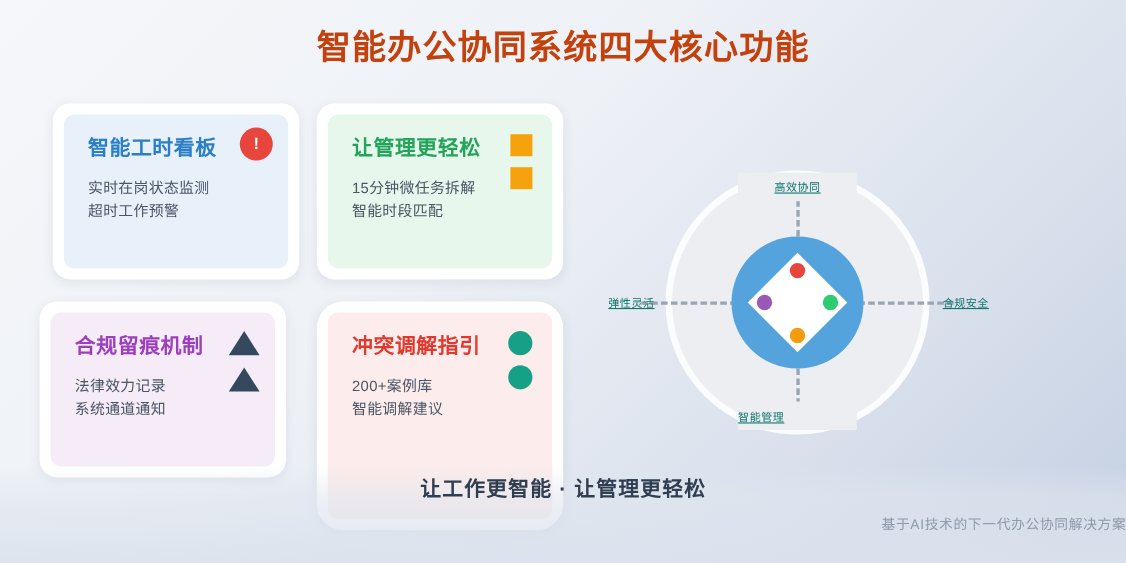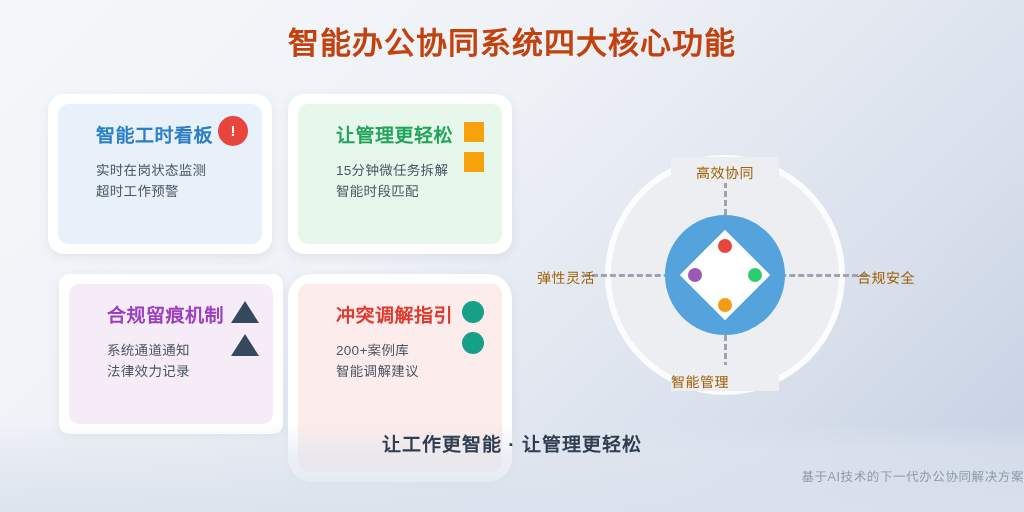--- a/index.html
+++ b/index.html
@@ -43,40 +43,40 @@
     box-shadow: 0 3px 10px rgba(80, 100, 130, 0.10);
     padding: 10px;
     box-sizing: border-box;
   }
   .card-inner {
     position: relative;
     width: 100%;
     height: 100%;
     border-radius: 10px;
     box-sizing: border-box;
-    padding: 20px 38px;
+    padding: 20px 22px;
   }
   .card-title {
     font-size: 19px;
     font-weight: bold;
     line-height: 24px;
     margin: 0 0 12px 0;
     letter-spacing: 0.5px;
   }
   .card-line {
     font-size: 13.5px;
     color: #4a5565;
     line-height: 21px;
     letter-spacing: 0.3px;
   }
 
   
   #card-1 { left: 48px;  top: 94px;  width: 224px; height: 160px; }
   #card-2 { left: 288px; top: 94px;  width: 224px; height: 160px; }
-  #card-3 { left: 59px;  top: 274px; width: 224px; height: 160px; border-radius: 10px; }
+  #card-3 { left: 36px;  top: 274px; width: 224px; height: 160px; }
   #card-4 { left: 288px; top: 274px; width: 224px; height: 208px; border-radius: 24px; }
 
   #card-1 .card-inner { background: #e8f1fa; }
   #card-2 .card-inner { background: #e7f7ec; }
   #card-3 .card-inner { background: #f5ecf7; }
   #card-4 .card-inner { background: #fceceb; }
 
   #card-1 .card-title { color: #2b7fc4; }
   #card-2 .card-title { color: #22a55b; }
   #card-3 .card-title { color: #9b3fbd; }
@@ -189,25 +189,26 @@
     position: absolute;
     left: -22px;
     top: 119px;
     width: 284px;
     height: 0;
     border-top: 3px dashed #9aa4b2;
   }
 
   .axis-label {
     position: absolute;
-    font-size: 14px;
-    color: #a16207;
+    font-size: 10px;
+    color: #0f766e;
     white-space: nowrap;
     letter-spacing: 0.5px;
     z-index: 4;
+    text-decoration: underline;
   }
   .label-top    { left: 66px;  top: 7px; width: 108px; text-align: center; }
   .label-bottom { left: 66px;  top: 216px; width: 88px; }
   .label-left   { right: 250px; top: 112px; }
   .label-right  { left: 252px; top: 112px; }
 
   .label-mask {
     position: absolute;
     background: #eceef1;
     z-index: 3;
@@ -269,22 +270,22 @@
       <div class="card-line">15分钟微任务拆解</div>
       <div class="card-line">智能时段匹配</div>
       <div class="marker marker-square m1"></div>
       <div class="marker marker-square m2"></div>
     </div>
   </div>
 
   <div class="card-outer" id="card-3">
     <div class="card-inner">
       <div class="card-title">合规留痕机制</div>
+      <div class="card-line">法律效力记录</div>
       <div class="card-line">系统通道通知</div>
-      <div class="card-line">法律效力记录</div>
       <div class="marker marker-triangle m1"></div>
       <div class="marker marker-triangle m2"></div>
     </div>
   </div>
 
   <div class="card-outer" id="card-4">
     <div class="card-inner">
       <div class="card-title">冲突调解指引</div>
       <div class="card-line">200+案例库</div>
       <div class="card-line">智能调解建议</div>

